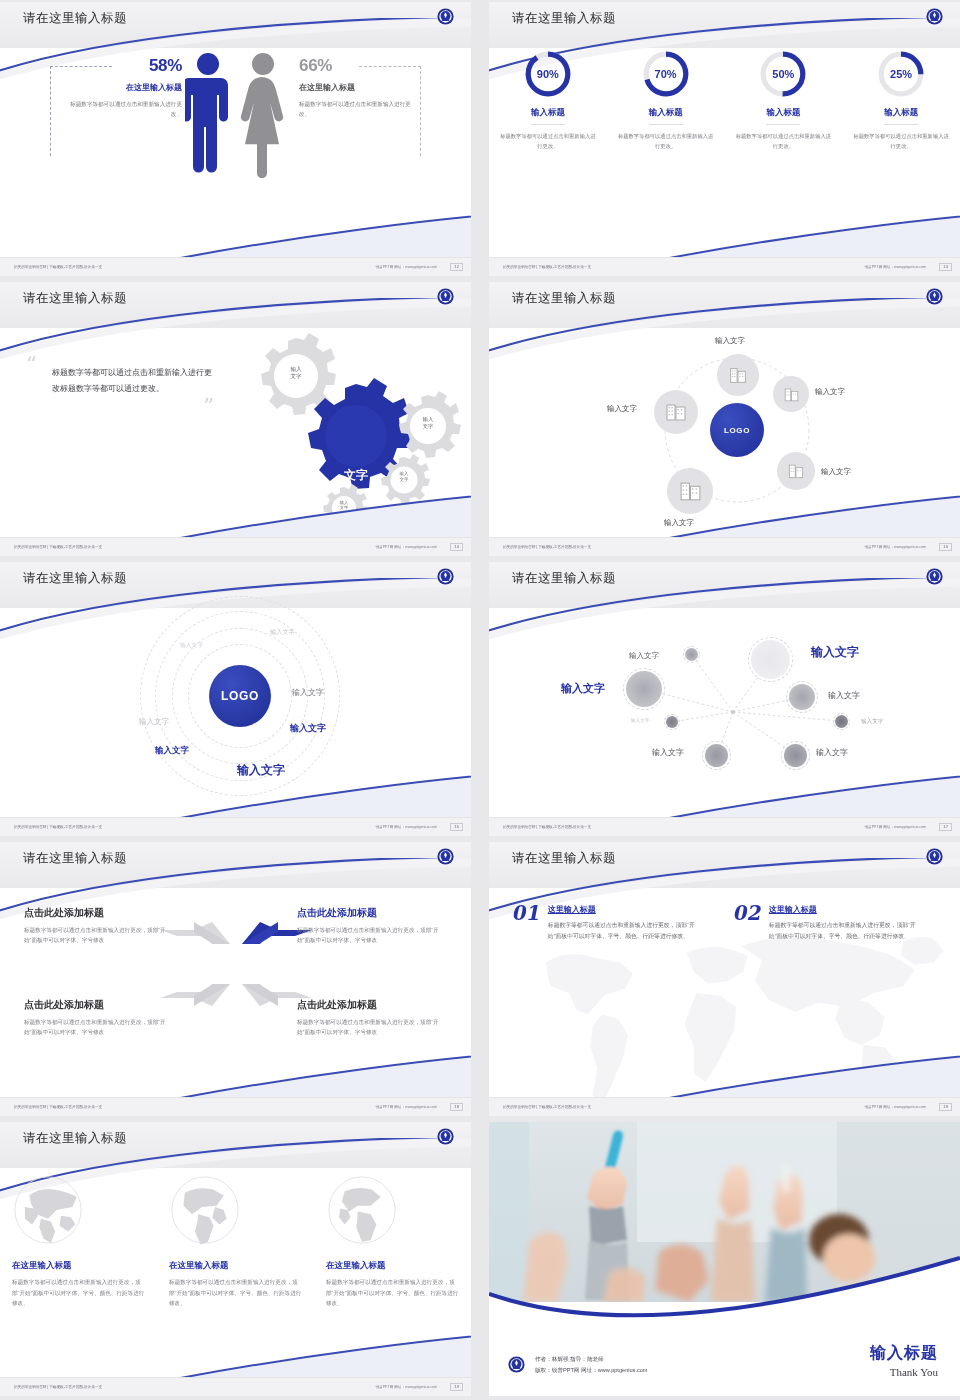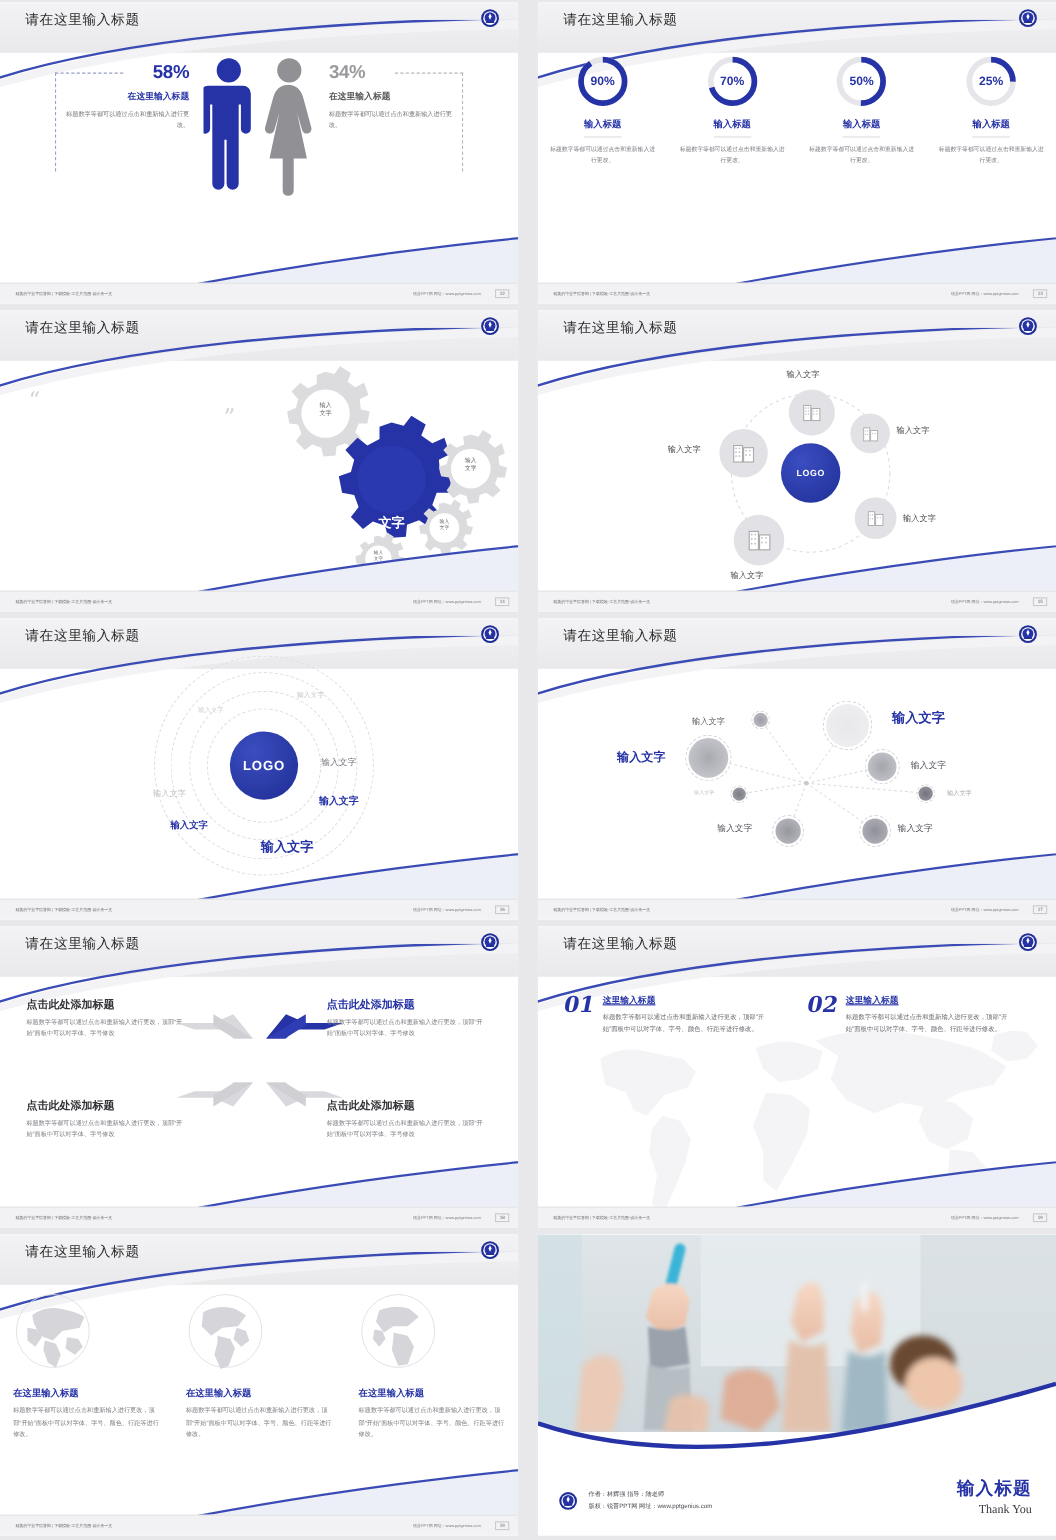--- a/index.html
+++ b/index.html
@@ -59,21 +59,21 @@
 
   
   .s1-wrap { position:absolute; inset:0; }
   .s1-bracket {
     position:absolute; border-left:1px dashed #9aa0c8; border-top:1px dashed #9aa0c8;
   }
   .s1-brk-l { left:50px; top:18px; width:62px; height:90px; border-right:none; }
   .s1-brk-r { right:50px; top:18px; width:62px; height:90px;
               border-left:none; border-right:1px dashed #b8b8bc; border-top:1px dashed #b8b8bc; }
   .s1-col { position:absolute; width:112px; }
-  .s1-left  { left:60px;  top:8px; text-align:right; }
+  .s1-left  { left:70px;  top:8px; text-align:right; }
   .s1-right { right:60px; top:8px; text-align:left; }
   .s1-pct { font-size:17px; font-weight:bold; letter-spacing:-.3px; }
   .s1-pct.blue { color:#2633a6; } .s1-pct.gray { color:#9a9a9e; }
   .s1-h { font-size:8px; font-weight:bold; margin-top:6px; }
   .s1-h.blue { color:#2633a6; } .s1-h.gray { color:#56565a; }
   .s1-p { font-size:5.6px; color:#76767c; line-height:1.75; margin-top:7px; }
   .s1-figs { position:absolute; left:50%; top:2px; transform:translateX(-50%); display:flex; gap:8px; }
 
   
   .s2-row { position:absolute; left:0; right:0; top:0; display:flex; justify-content:space-around; }
@@ -183,21 +183,21 @@
     <div class="body">
       <div class="s1-wrap">
         <div class="s1-bracket s1-brk-l"></div>
         <div class="s1-bracket s1-brk-r"></div>
         <div class="s1-col s1-left">
           <div class="s1-pct blue">58%</div>
           <div class="s1-h blue">在这里输入标题</div>
           <div class="s1-p">标题数字等都可以通过点击和重新输入进行更改。</div>
         </div>
         <div class="s1-col s1-right">
-          <div class="s1-pct gray">34%</div>
+          <div class="s1-pct gray">66%</div>
           <div class="s1-h gray">在这里输入标题</div>
           <div class="s1-p">标题数字等都可以通过点击和重新输入进行更改。</div>
         </div>
         <div class="s1-figs">
           <svg width="46" height="128" viewBox="0 0 46 128">
             <circle cx="23" cy="14" r="11" fill="#2633a6"></circle>
             <path d="M10 28 h26 a7 7 0 0 1 7 7 v32 a4.5 4.5 0 0 1 -9 0 v-22 h-2 v72 a5.5 5.5 0 0 1 -11 0 v-40 h-2 v40 a5.5 5.5 0 0 1 -11 0 v-72 h-2 v22 a4.5 4.5 0 0 1 -9 0 v-32 a7 7 0 0 1 7 -7 z" fill="#2633a6"></path>
           </svg>
           <svg width="48" height="128" viewBox="0 0 48 128">
             <circle cx="24" cy="14" r="11" fill="#909095"></circle>
@@ -308,20 +308,21 @@
     <svg class="crest" viewBox="0 0 40 40">
       <circle cx="20" cy="20" r="17" fill="#1f2e97"></circle>
         <circle cx="20" cy="20" r="13" fill="#fff"></circle>
       <circle cx="20" cy="19" r="10.5" fill="#2633a6"></circle>
       <path d="M20 11 L23 17 L20 23 L17 17 Z" fill="#fff"></path>
       <rect x="12" y="26" width="16" height="3.2" fill="#1f2e97"></rect>
     </svg>
     <div class="body">
       <div class="s3-quote">
         <div class="s3-qm">“</div>
+        <div class="s3-text">标题数字等都可以通过点击和重新输入进行更改标题数字等都可以通过更改。</div>
         <div class="s3-qm close">”</div>
       </div>
       <div class="s3-gears">
         <svg viewBox="0 0 235 200" width="235" height="200">
           <defs>
             <g id="gteeth"></g>
           </defs>
 
           <g transform="translate(68,48)">
             <path d="M0,-38 L8,-36 L13,-43 L23,-37 L20,-29 L27,-24 L35,-28 L39,-17 L31,-13 L32,-4 L40,-2 L38,9 L30,9 L27,17 L33,24 L25,32 L18,27 L10,30 L9,38 L-2,39 L-4,31 L-12,28 L-19,33 L-27,25 L-22,18 L-25,10 L-33,9 L-35,-2 L-27,-5 L-25,-13 L-31,-20 L-23,-28 L-16,-23 L-8,-27 L-8,-35 Z" fill="#dcdcdf"></path>

